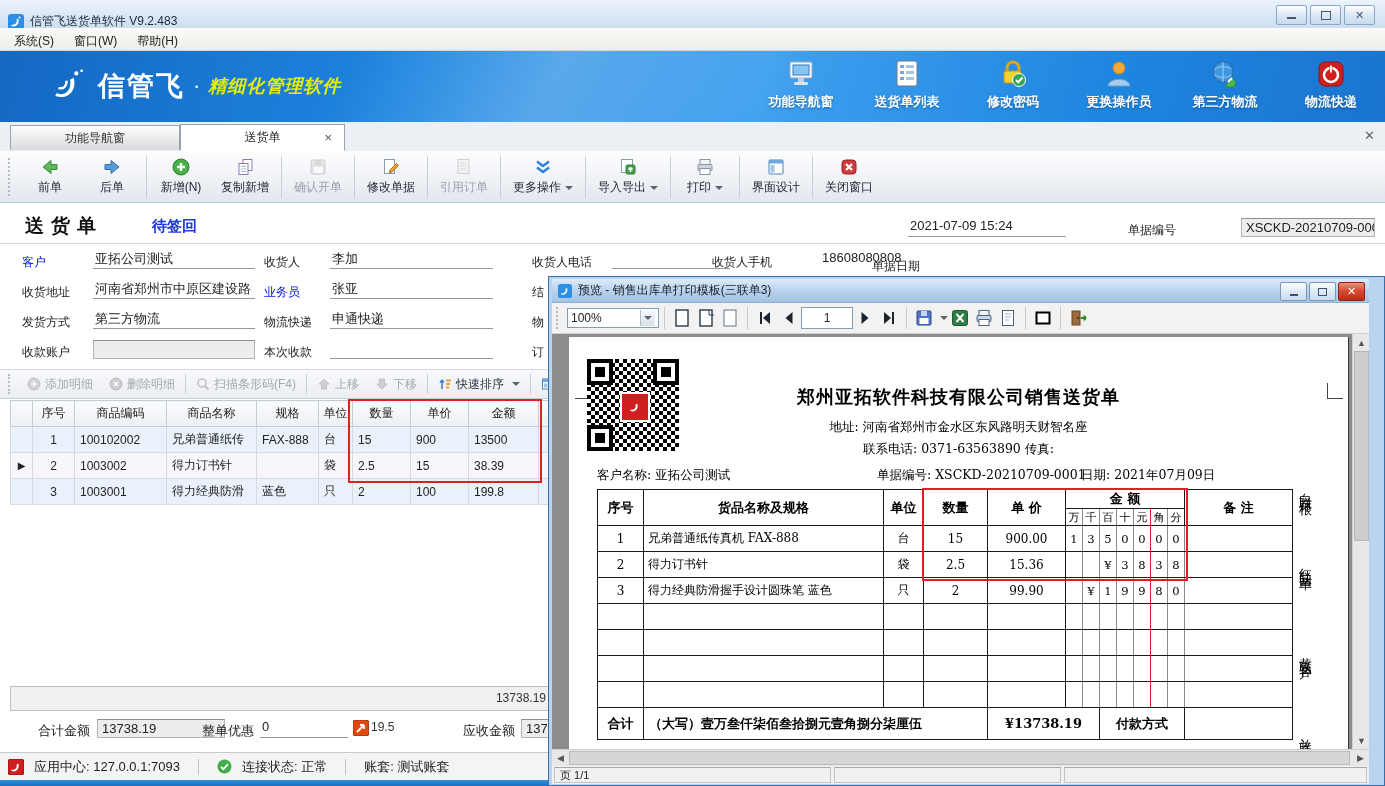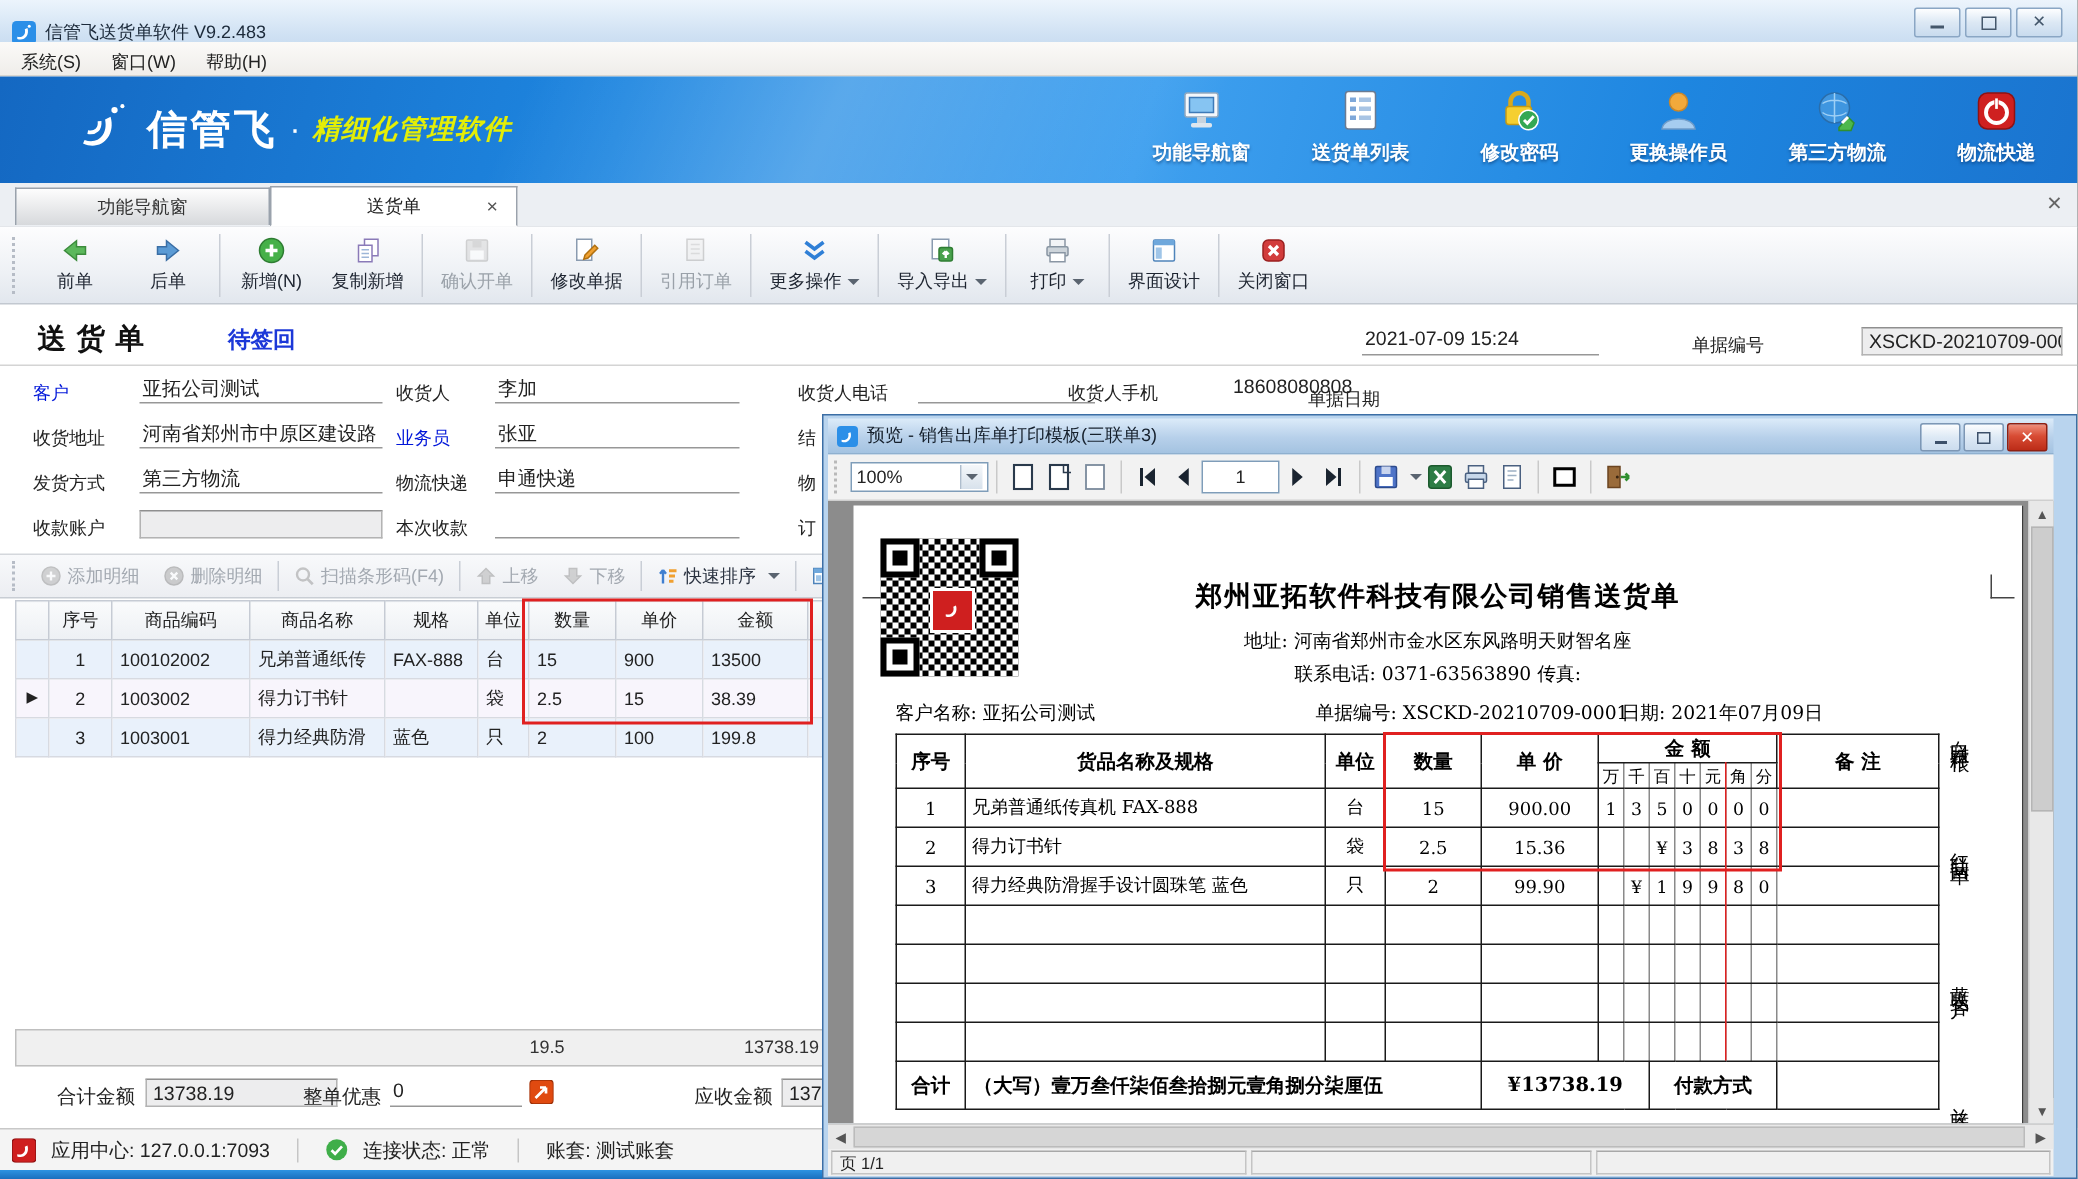--- a/index.html
+++ b/index.html
@@ -554,21 +554,21 @@
       <td>2</td>
       <td>100</td>
       <td>199.8</td>
       <td></td>
     </tr>
   </tbody>
     </table>
   <div class="redbox" style="left:348px;top:399px;width:190px;height:80px;"></div>
 
   <div class="sumstrip">
-    <span style="left:342px;">19.5</span>
+    <span style="left:360px;margin-top:29px;">19.5</span>
     <span style="left:440px;width:95px;text-align:right;">13738.19</span>
   </div>
 
   <span class="fld-label" style="left:38px;top:722px;font-size:13px;">合计金额</span>
   <span class="fld-box" style="left:97px;top:719px;width:128px;">13738.19</span>
   <span class="fld-label" style="left:200px;top:722px;font-size:13px;left:202px;">整单优惠</span>
   <span class="fld-value" style="left:260px;top:719px;width:88px;">0</span>
   <span class="abs" style="left:353px;top:720px;">
     <svg width="16" height="16" viewBox="0 0 16 16">
         <rect width="16" height="16" rx="3" fill="#e04a10" stroke="#9c2f06"></rect>

